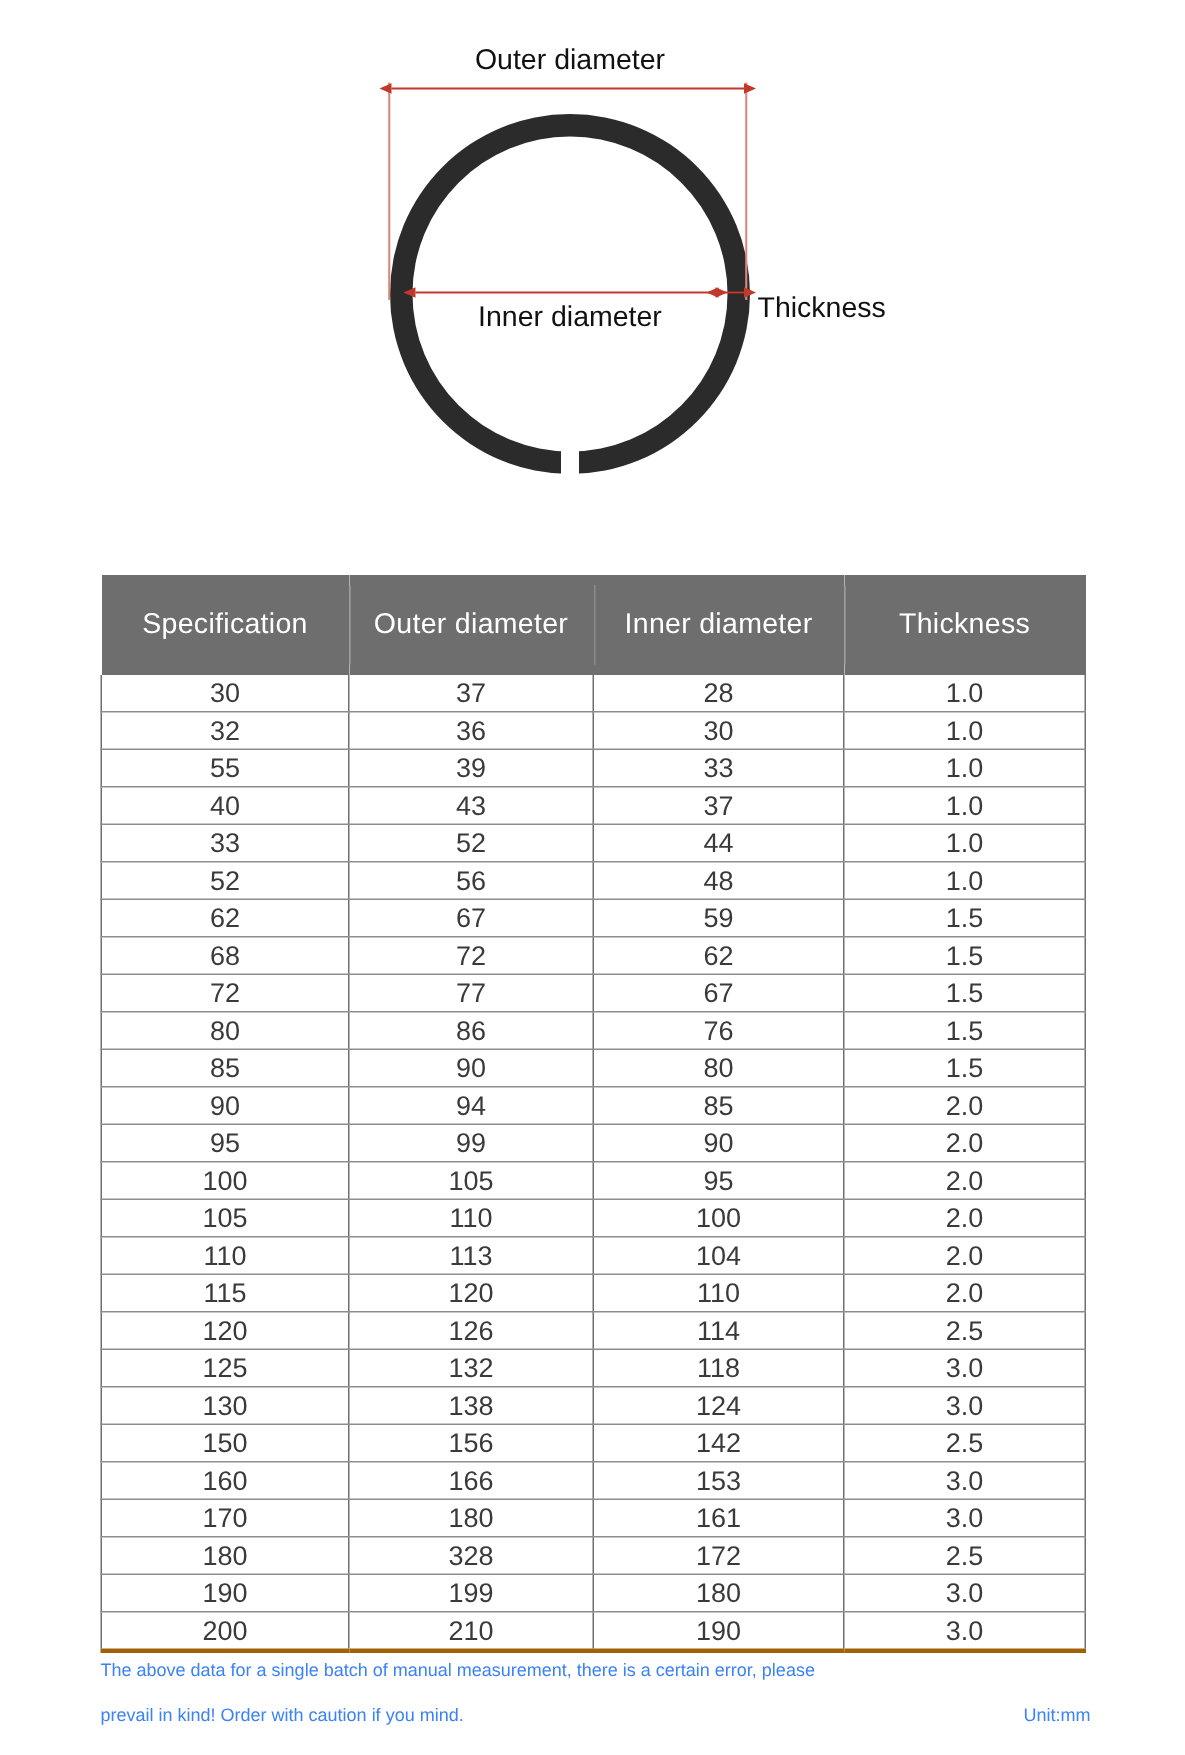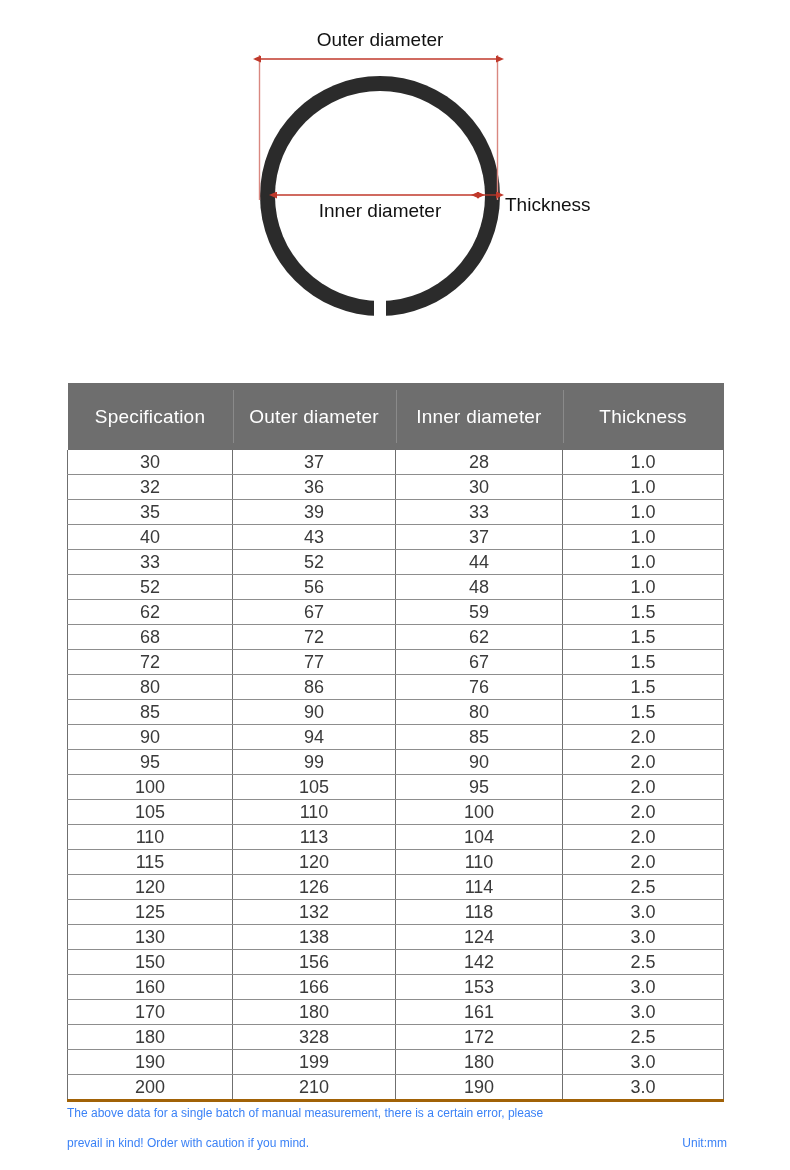--- a/index.html
+++ b/index.html
@@ -175,21 +175,21 @@
           <td>28</td>
           <td>1.0</td>
         </tr>
         <tr>
           <td>32</td>
           <td>36</td>
           <td>30</td>
           <td>1.0</td>
         </tr>
         <tr>
-          <td>35</td>
+          <td>55</td>
           <td>39</td>
           <td>33</td>
           <td>1.0</td>
         </tr>
         <tr>
           <td>40</td>
           <td>43</td>
           <td>37</td>
           <td>1.0</td>
         </tr>

